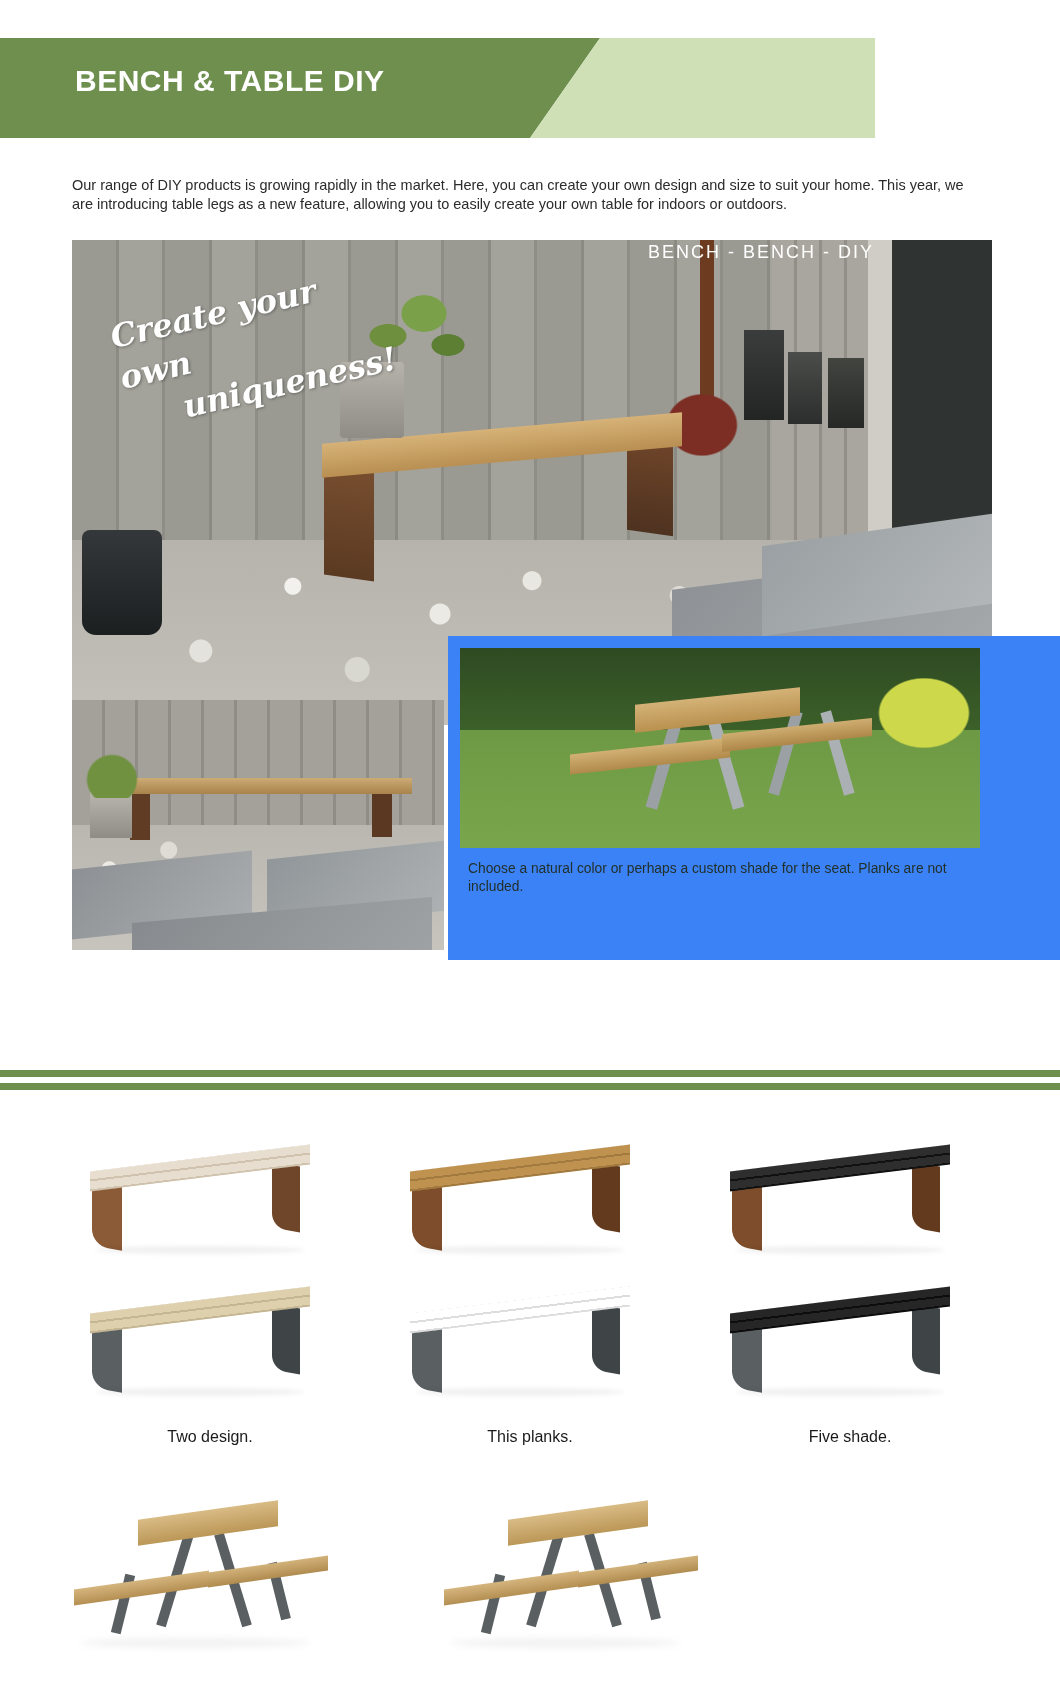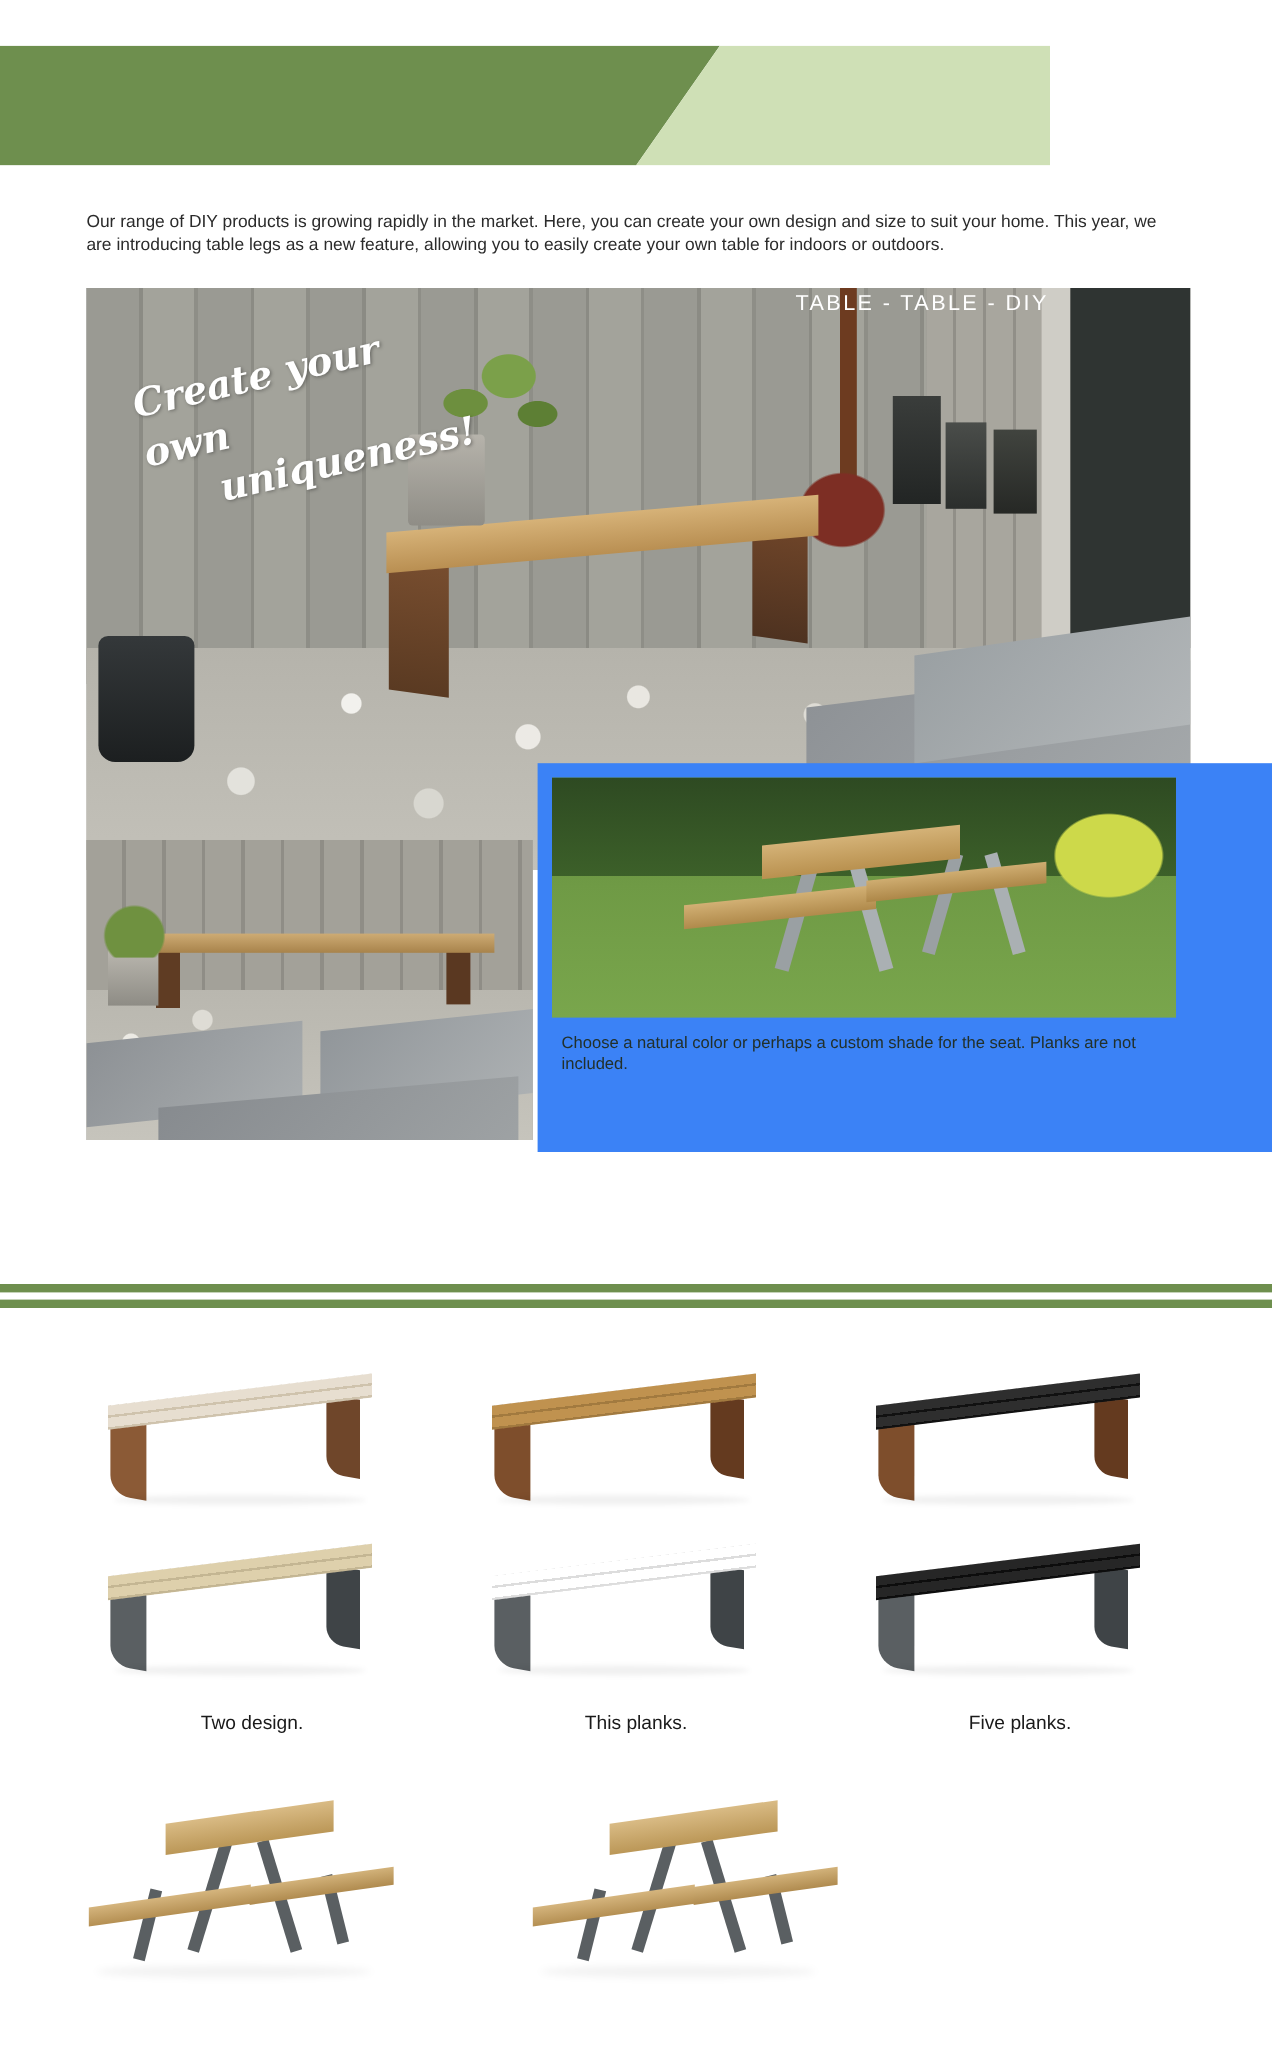--- a/index.html
+++ b/index.html
@@ -400,20 +400,21 @@
     position: absolute; left: 20px; top: 150px; width: 230px; height: 10px;
     background: rgba(0,0,0,.05); border-radius: 50%; filter: blur(3px);
   }
 </style>
 </head>
 <body>
 
 <div class="header-wrap">
   <div class="header-dark"></div>
   <div class="header-light"></div>
+  <div class="header-title">BENCH &amp; TABLE DIY</div>
 </div>
 
 <div class="intro">Our range of DIY products is growing rapidly in the market. Here, you can create your own design and size to suit your home. This year, we are introducing table legs as a new feature, allowing you to easily create your own table for indoors or outdoors.</div>
 
 <div class="hero">
   <div class="wall"></div>
   <div class="wall2"></div>
   <div class="door-frame"></div>
   <div class="door"></div>
   <div class="downpipe"></div>
@@ -423,21 +424,21 @@
   <div class="paving2"></div>
   <div class="bench-leg-l"></div>
   <div class="bench-leg-r"></div>
   <div class="bench-top"></div>
   <div class="pot"></div>
   <div class="plant"></div>
   <div class="bin"></div>
   <div class="lantern1"></div>
   <div class="lantern2"></div>
   <div class="lantern3"></div>
-  <div class="hero-label">TABLE - TABLE - DIY</div>
+  <div class="hero-label">BENCH - BENCH - DIY</div>
   <div class="hero-script">
     <span>Create your own</span>
     <span class="l2">uniqueness!</span>
   </div>
 </div>
 
 <div class="photo2">
   <div class="wall"></div>
   <div class="gravel"></div>
   <div class="slab1"></div>
@@ -515,21 +516,21 @@
       <div class="b-top" style="background:repeating-linear-gradient(180deg,#262626 0 8px,#0d0d0d 8px 10px)"></div>
       <div class="b-shadow"></div>
     </div>
   </div>
 
 </div>
 
 <div class="labels">
   <div>Two design.</div>
   <div>This planks.</div>
-  <div>Five planks.</div>
+  <div>Five shade.</div>
 </div>
 
 <div class="picnic-row">
   <div class="picnic">
     <div class="p-leg" style="left:110px;top:44px;height:96px;transform:rotate(17deg)"></div>
     <div class="p-leg" style="left:168px;top:44px;height:96px;transform:rotate(-17deg)"></div>
     <div class="p-leg" style="left:58px;top:86px;height:60px;transform:rotate(14deg)"></div>
     <div class="p-leg" style="left:214px;top:74px;height:58px;transform:rotate(-14deg)"></div>
     <div class="p-top"></div>
     <div class="p-seat-l"></div>

